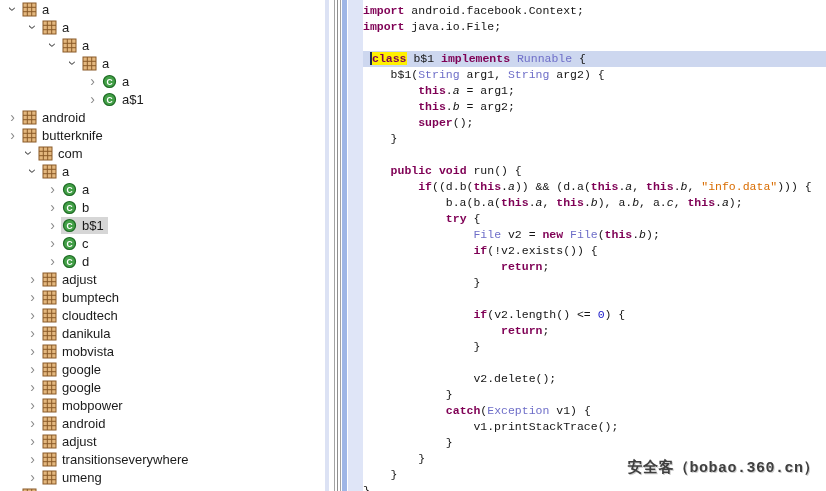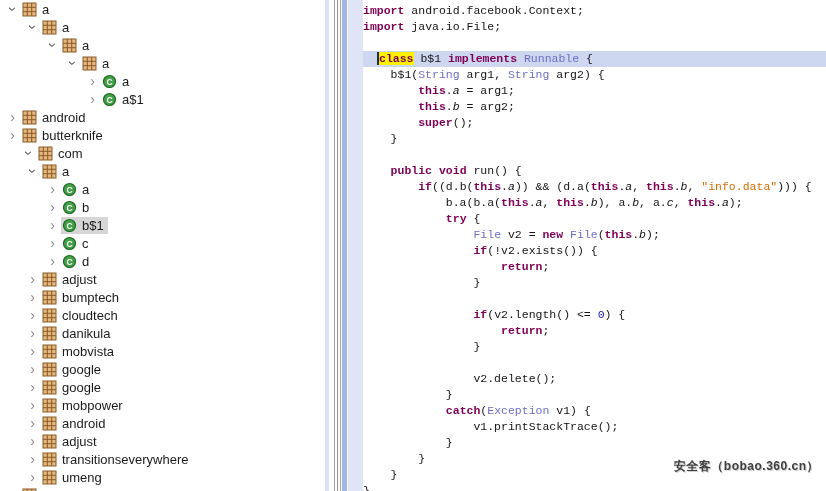--- a/index.html
+++ b/index.html
@@ -24,34 +24,34 @@
   .s-ln2{left:337px;width:1px;background:#8f8f8f;}
   .s-ln3{left:340px;width:1px;background:#a3a3a3;}
   .s-thumb{left:342px;width:5px;background:#9fb6e6;}
   .s-gutter{left:348px;width:15px;background:#dfe5f7;}
 
   
   .code{position:absolute;left:363px;top:0;width:463px;height:491px;padding-top:3px;
         font-family:"Liberation Mono","DejaVu Sans Mono",monospace;font-size:11.5px;
         line-height:16px;color:#141414;overflow:hidden;}
   .code-line{white-space:pre;height:16px;}
-  .code-line.current{background:#cdd7ef;margin-left:-15px;padding-left:31px;}
+  .code-line.current{background:#cdd7ef;margin-left:-15px;padding-left:24px;}
   .tk-k{color:#7f0055;font-weight:bold;text-align:center;}
   .tk-t{color:#6e6ec8;}
   .tk-s{color:#d96c00;}
   .tk-n{color:#1414c8;}
   .tk-f{font-style:italic;color:#101010;}
   .tk-p{color:#141414;}
   .hl{background:#fff100;}
   .caret{border-left:2px solid #1d2b4d;margin-left:-2px;}
 
   
-  .watermark{position:absolute;right:7px;top:458px;font-size:12px;font-weight:bold;
+  .watermark{position:absolute;right:7px;top:458px;font-size:15px;font-weight:bold;
              color:#3f3f3f;text-shadow:1px 1px 0 #cfcfcf;letter-spacing:0.5px;
-             font-family:Liberation Sans, sans-serif;}
+             font-family:Liberation Mono, monospace;}
 </style>
 </head>
 <body>
 
 <div class="app">
 
   <div class="tree">
       <div class="tree-row" style="padding-left: 4px;">
         <span class="chev open">›</span>
         <span class="selwrap">

